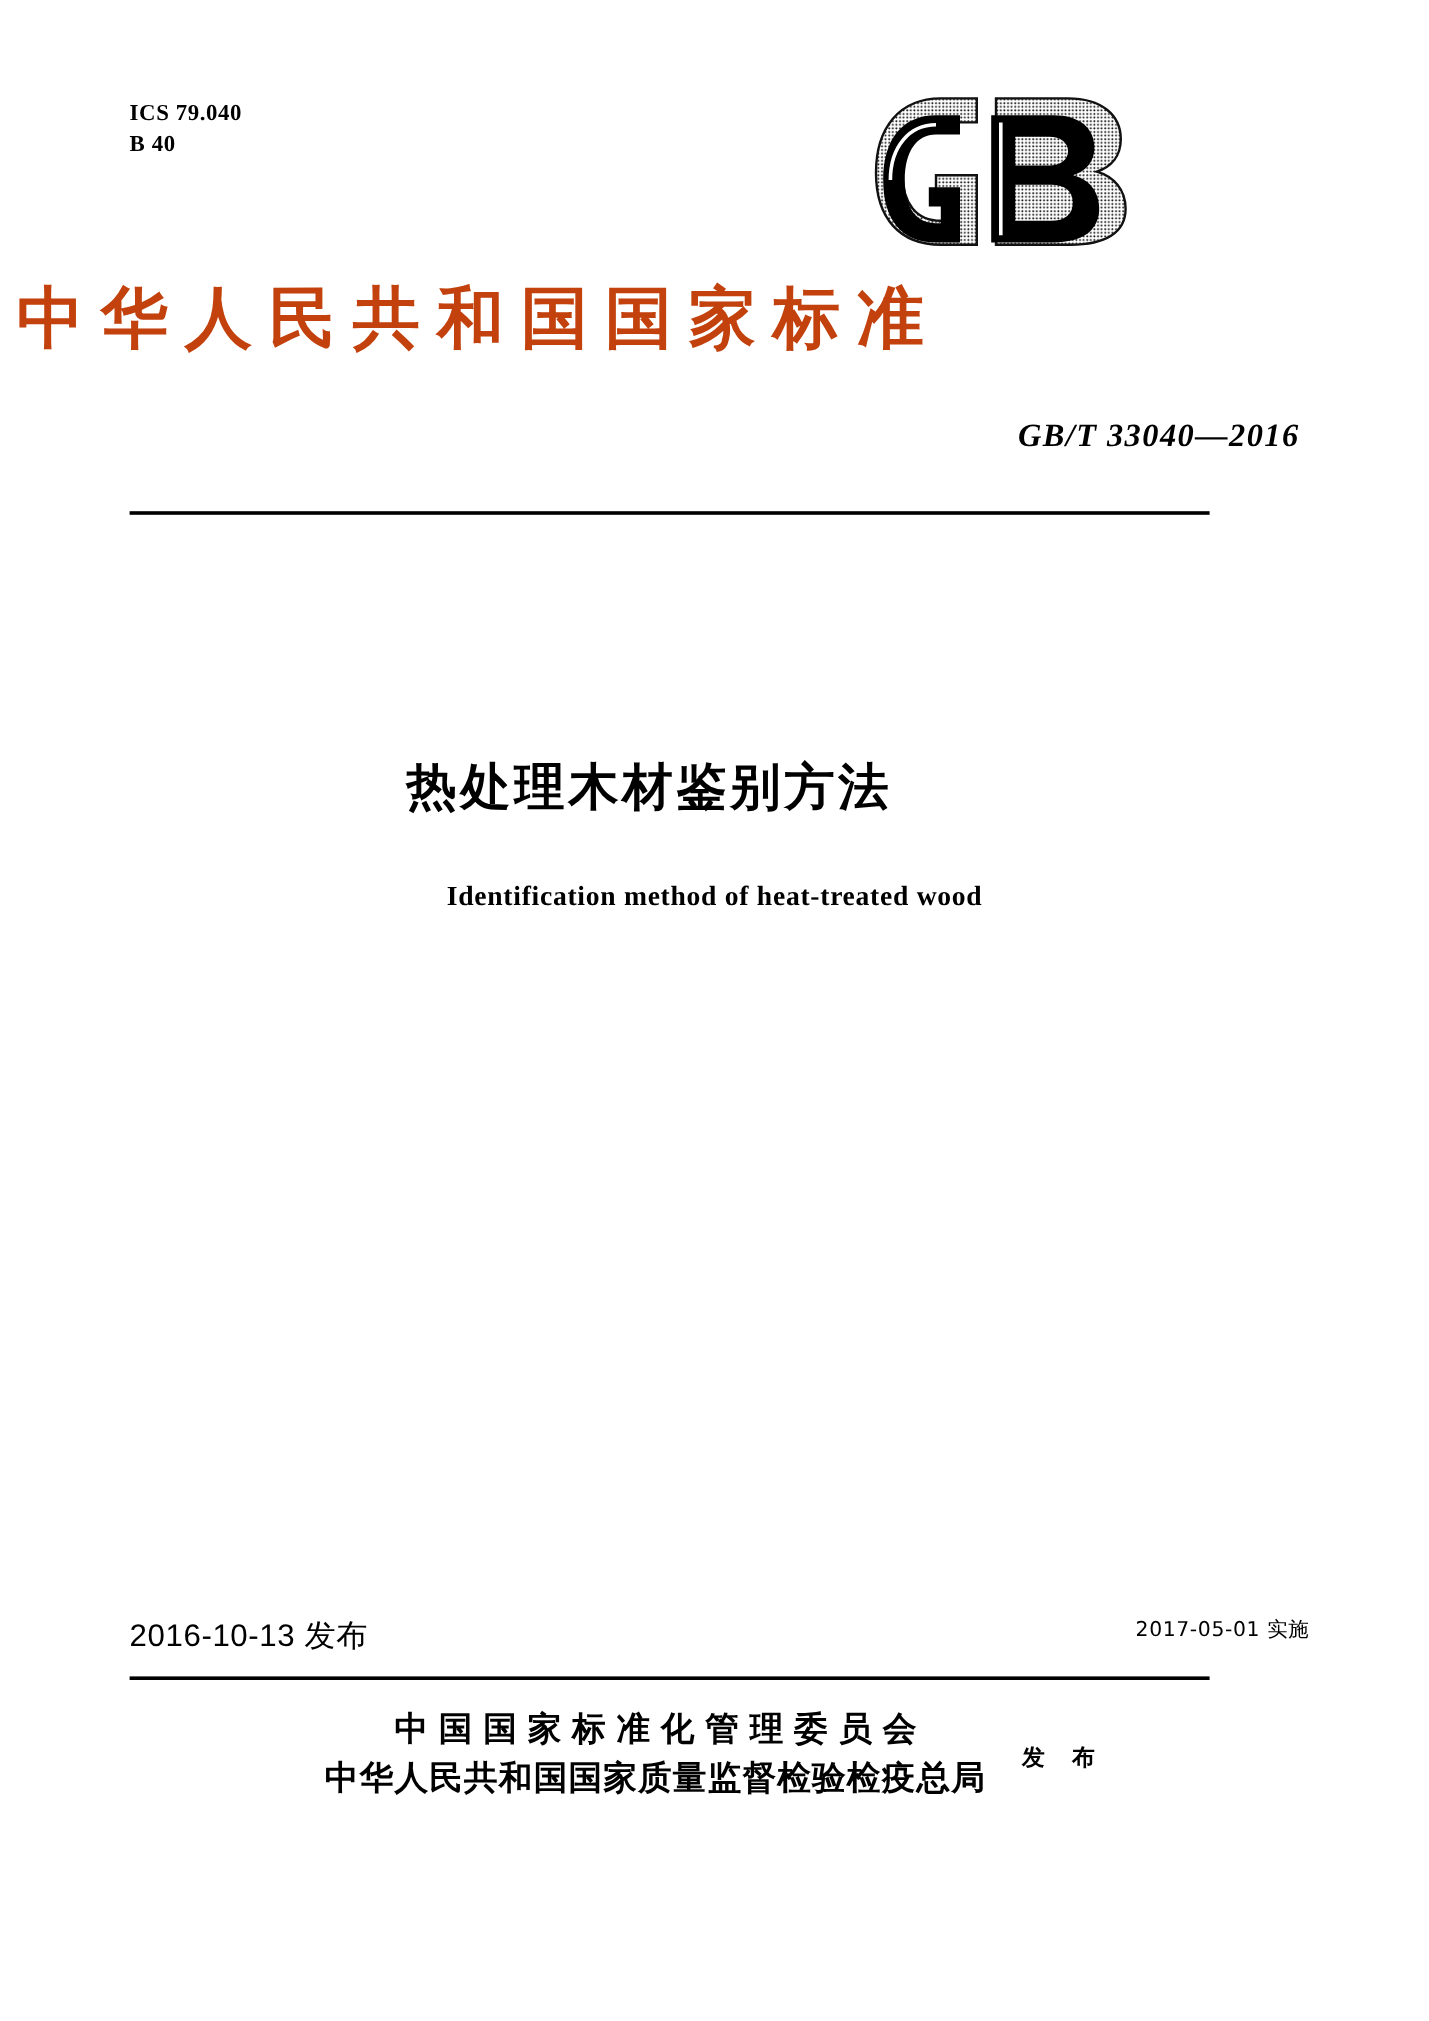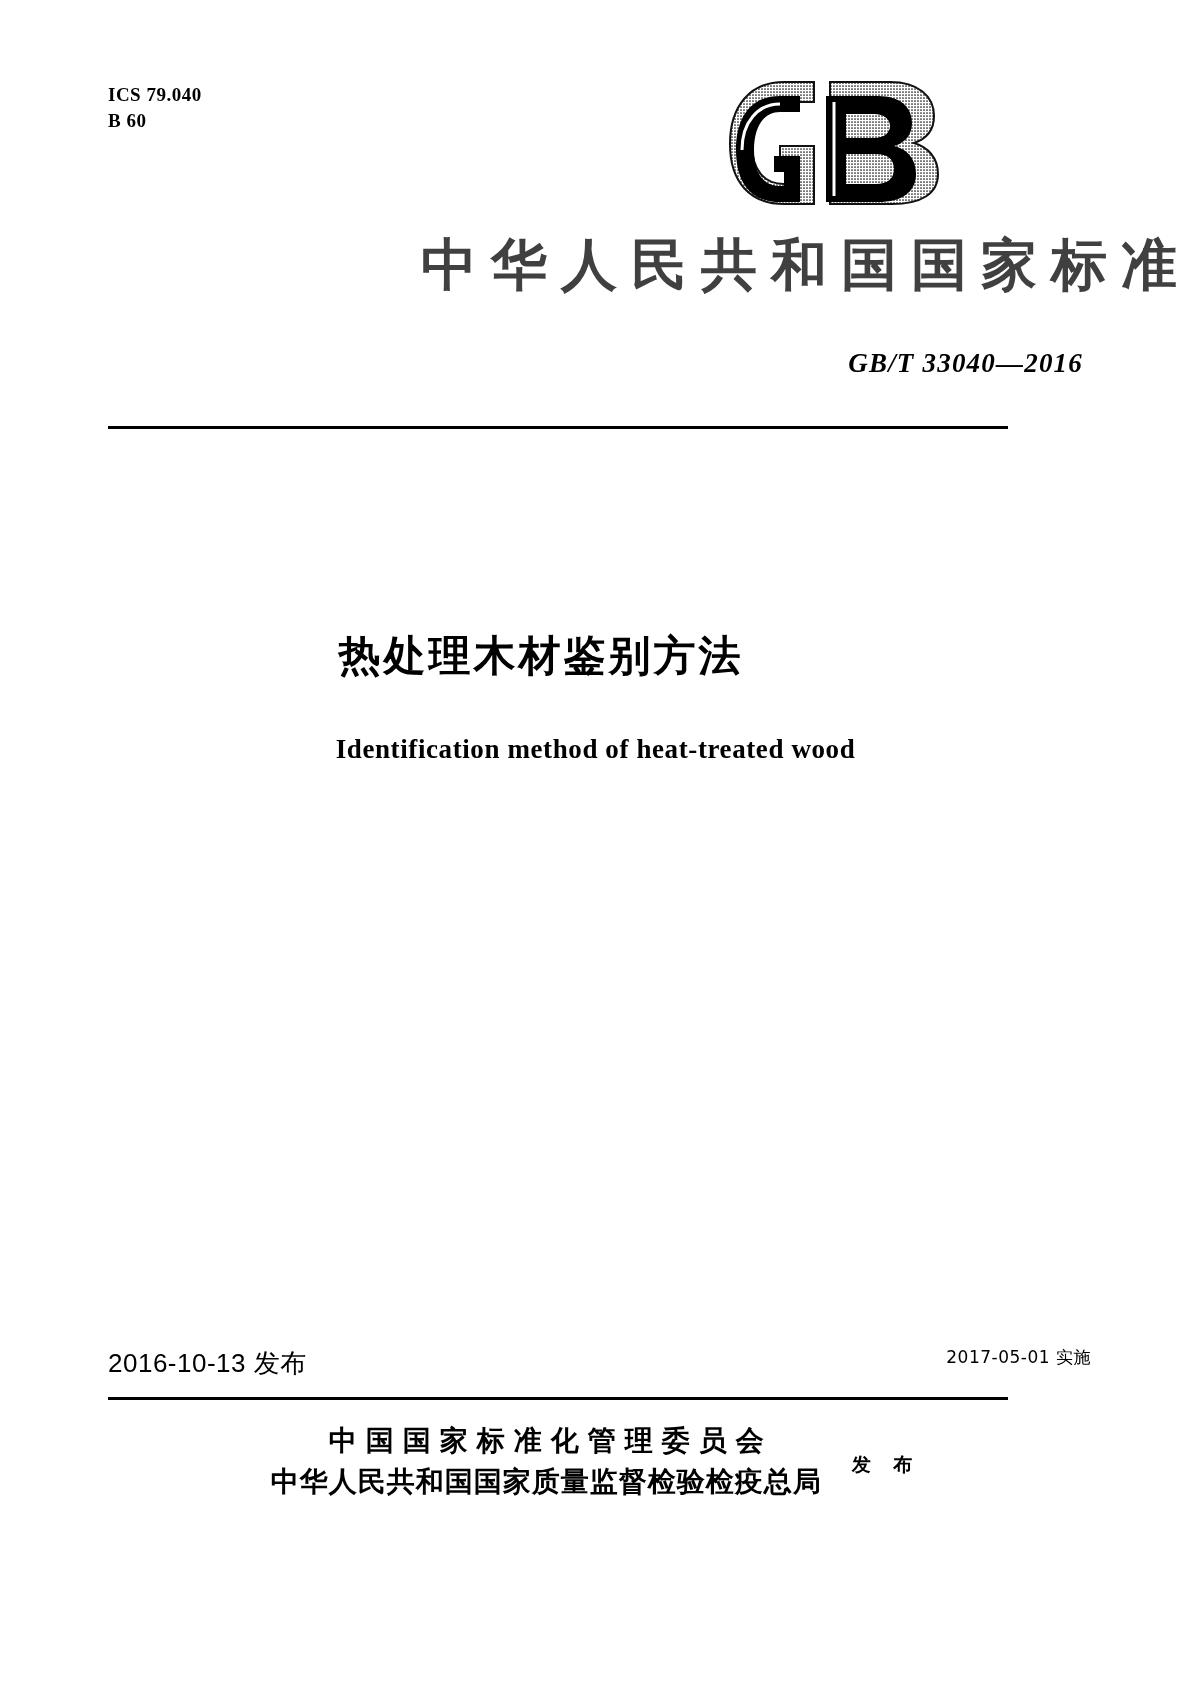--- a/index.html
+++ b/index.html
@@ -49,27 +49,27 @@
     height: 135px;
   }
   .gb-logo svg { display: block; }
 
   
   .national-title {
     position: absolute;
     left: 0;
     top: 212px;
     width: 1191px;
-    text-align: right;
+    text-align: left;
     font-family: "DejaVu Sans", sans-serif;
     font-weight: bold;
     font-size: 56px;
     letter-spacing: 14px;
     text-indent: 14px;
-    color: #404040;
+    color: #c2410c;
   }
 
   
   .std-number {
     position: absolute;
     right: 108px;
     top: 332px;
     font-family: "Liberation Serif", serif;
     font-weight: bold;
     font-size: 27px;
@@ -110,21 +110,21 @@
     text-indent: 3px;
   }
   .doc-title-en {
     position: absolute;
     left: 0;
     top: 718px;
     width: 1191px;
     text-align: center;
     font-family: "Liberation Serif", serif;
     font-weight: bold;
-    font-size: 27px;
+    font-size: 23px;
     letter-spacing: 0.6px;
   }
 
   
   .date-issue {
     position: absolute;
     left: 108px;
     top: 1330px;
     font-family: Liberation Sans, sans-serif;
     font-size: 26px;
@@ -175,21 +175,21 @@
     padding-top: 6px;
   }
 </style>
 </head>
 <body>
 
 <div class="page">
 
   <div class="ics-block">
     <div class="ics-line">ICS 79.040</div>
-    <div class="ics-line">B 60</div>
+    <div class="ics-line">B 40</div>
   </div>
 
   <div class="gb-logo">
     <svg width="230" height="135" viewBox="0 0 230 135" xmlns="http://www.w3.org/2000/svg">
       <defs>
         <pattern id="dots" width="3" height="3" patternUnits="userSpaceOnUse">
           <rect width="3" height="3" fill="#ffffff"></rect>
           <circle cx="1" cy="1" r="0.85" fill="#111111"></circle>
         </pattern>
       </defs>

